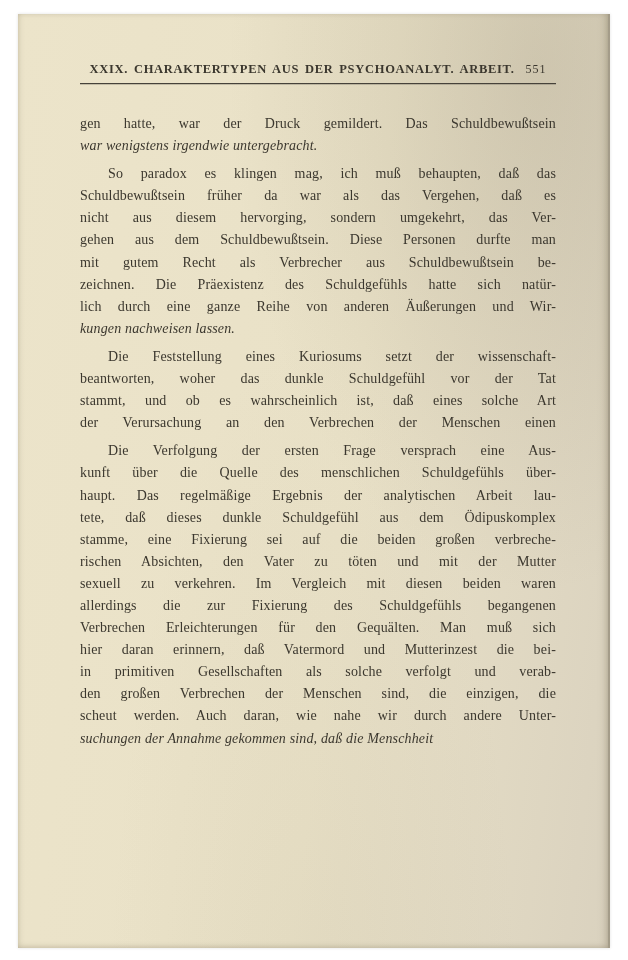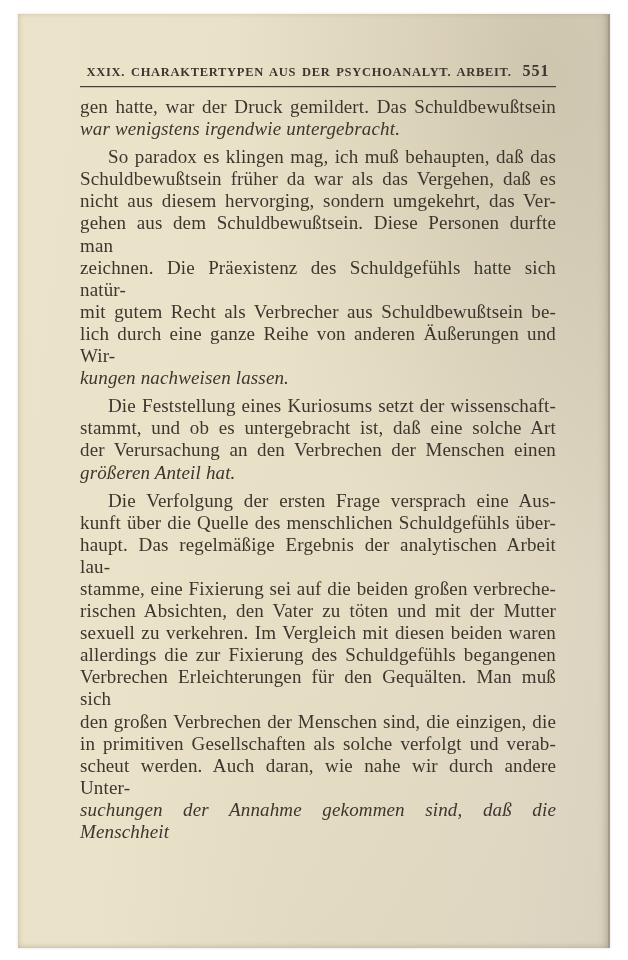--- a/index.html
+++ b/index.html
@@ -49,33 +49,33 @@
     white-space: nowrap;
     color: var(--ink);
   }
   .runhead {
     font-weight: bold;
     font-size: 12.5px;
     letter-spacing: 0.7px;
     word-spacing: 2px;
   }
   .pagenum {
-    font-weight: bold;
-    font-size: 16px;
+    font-weight: normal;
+    font-size: 12px;
     letter-spacing: 1px;
   }
   .head-rule {
     margin-top: 6px;
     border-bottom: 1.7px solid var(--rule);
     box-shadow: 0 1px 0 rgba(70,66,58,0.25);
   }
 
   .bodytext {
-    margin-top: 9px;
-    font-size: 19px;
+    margin-top: 29px;
+    font-size: 14px;
     line-height: 22.1px;
     color: var(--ink);
     letter-spacing: 0.15px;
   }
   .para { margin: 0 0 6px 0; }
   .para:last-child { margin-bottom: 0; }
   .line {
     text-align: justify;
     text-align-last: justify;
   }
@@ -98,42 +98,44 @@
       <div class="bodytext">
           <div class="para">
             <div class="line">gen hatte, war der Druck gemildert. Das Schuldbewußtsein</div>
             <div class="line last">war wenigstens irgendwie untergebracht.</div>
           </div>
           <div class="para">
             <div class="line indent">So paradox es klingen mag, ich muß behaupten, daß das</div>
             <div class="line">Schuldbewußtsein früher da war als das Vergehen, daß es</div>
             <div class="line">nicht aus diesem hervorging, sondern umgekehrt, das Ver-</div>
             <div class="line">gehen aus dem Schuldbewußtsein. Diese Personen durfte man</div>
+            <div class="line">mit gutem Recht als Verbrecher aus Schuldbewußtsein be-</div>
             <div class="line">zeichnen. Die Präexistenz des Schuldgefühls hatte sich natür-</div>
-            <div class="line">mit gutem Recht als Verbrecher aus Schuldbewußtsein be-</div>
             <div class="line">lich durch eine ganze Reihe von anderen Äußerungen und Wir-</div>
             <div class="line last">kungen nachweisen lassen.</div>
           </div>
           <div class="para">
             <div class="line indent">Die Feststellung eines Kuriosums setzt der wissenschaft-</div>
-            <div class="line">stammt, und ob es untergebracht ist, daß eine solche Art</div>
+            <div class="line">beantworten, woher das dunkle Schuldgefühl vor der Tat</div>
+            <div class="line">stammt, und ob es wahrscheinlich ist, daß eines solche Art</div>
             <div class="line">der Verursachung an den Verbrechen der Menschen einen</div>
-            <div class="line last">größeren Anteil hat.</div>
           </div>
           <div class="para">
             <div class="line indent">Die Verfolgung der ersten Frage versprach eine Aus-</div>
             <div class="line">kunft über die Quelle des menschlichen Schuldgefühls über-</div>
             <div class="line">haupt. Das regelmäßige Ergebnis der analytischen Arbeit lau-</div>
+            <div class="line">tete, daß dieses dunkle Schuldgefühl aus dem Ödipuskomplex</div>
             <div class="line">stamme, eine Fixierung sei auf die beiden großen verbreche-</div>
             <div class="line">rischen Absichten, den Vater zu töten und mit der Mutter</div>
             <div class="line">sexuell zu verkehren. Im Vergleich mit diesen beiden waren</div>
             <div class="line">allerdings die zur Fixierung des Schuldgefühls begangenen</div>
             <div class="line">Verbrechen Erleichterungen für den Gequälten. Man muß sich</div>
+            <div class="line">hier daran erinnern, daß Vatermord und Mutterinzest die bei-</div>
+            <div class="line">in primitiven Gesellschaften als solche verfolgt und verab-</div>
             <div class="line">den großen Verbrechen der Menschen sind, die einzigen, die</div>
-            <div class="line">in primitiven Gesellschaften als solche verfolgt und verab-</div>
             <div class="line">scheut werden. Auch daran, wie nahe wir durch andere Unter-</div>
             <div class="line last">suchungen der Annahme gekommen sind, daß die Menschheit</div>
           </div>
         </div>
 
     </div>
   </div>
 </div>
 
 </body></html>

